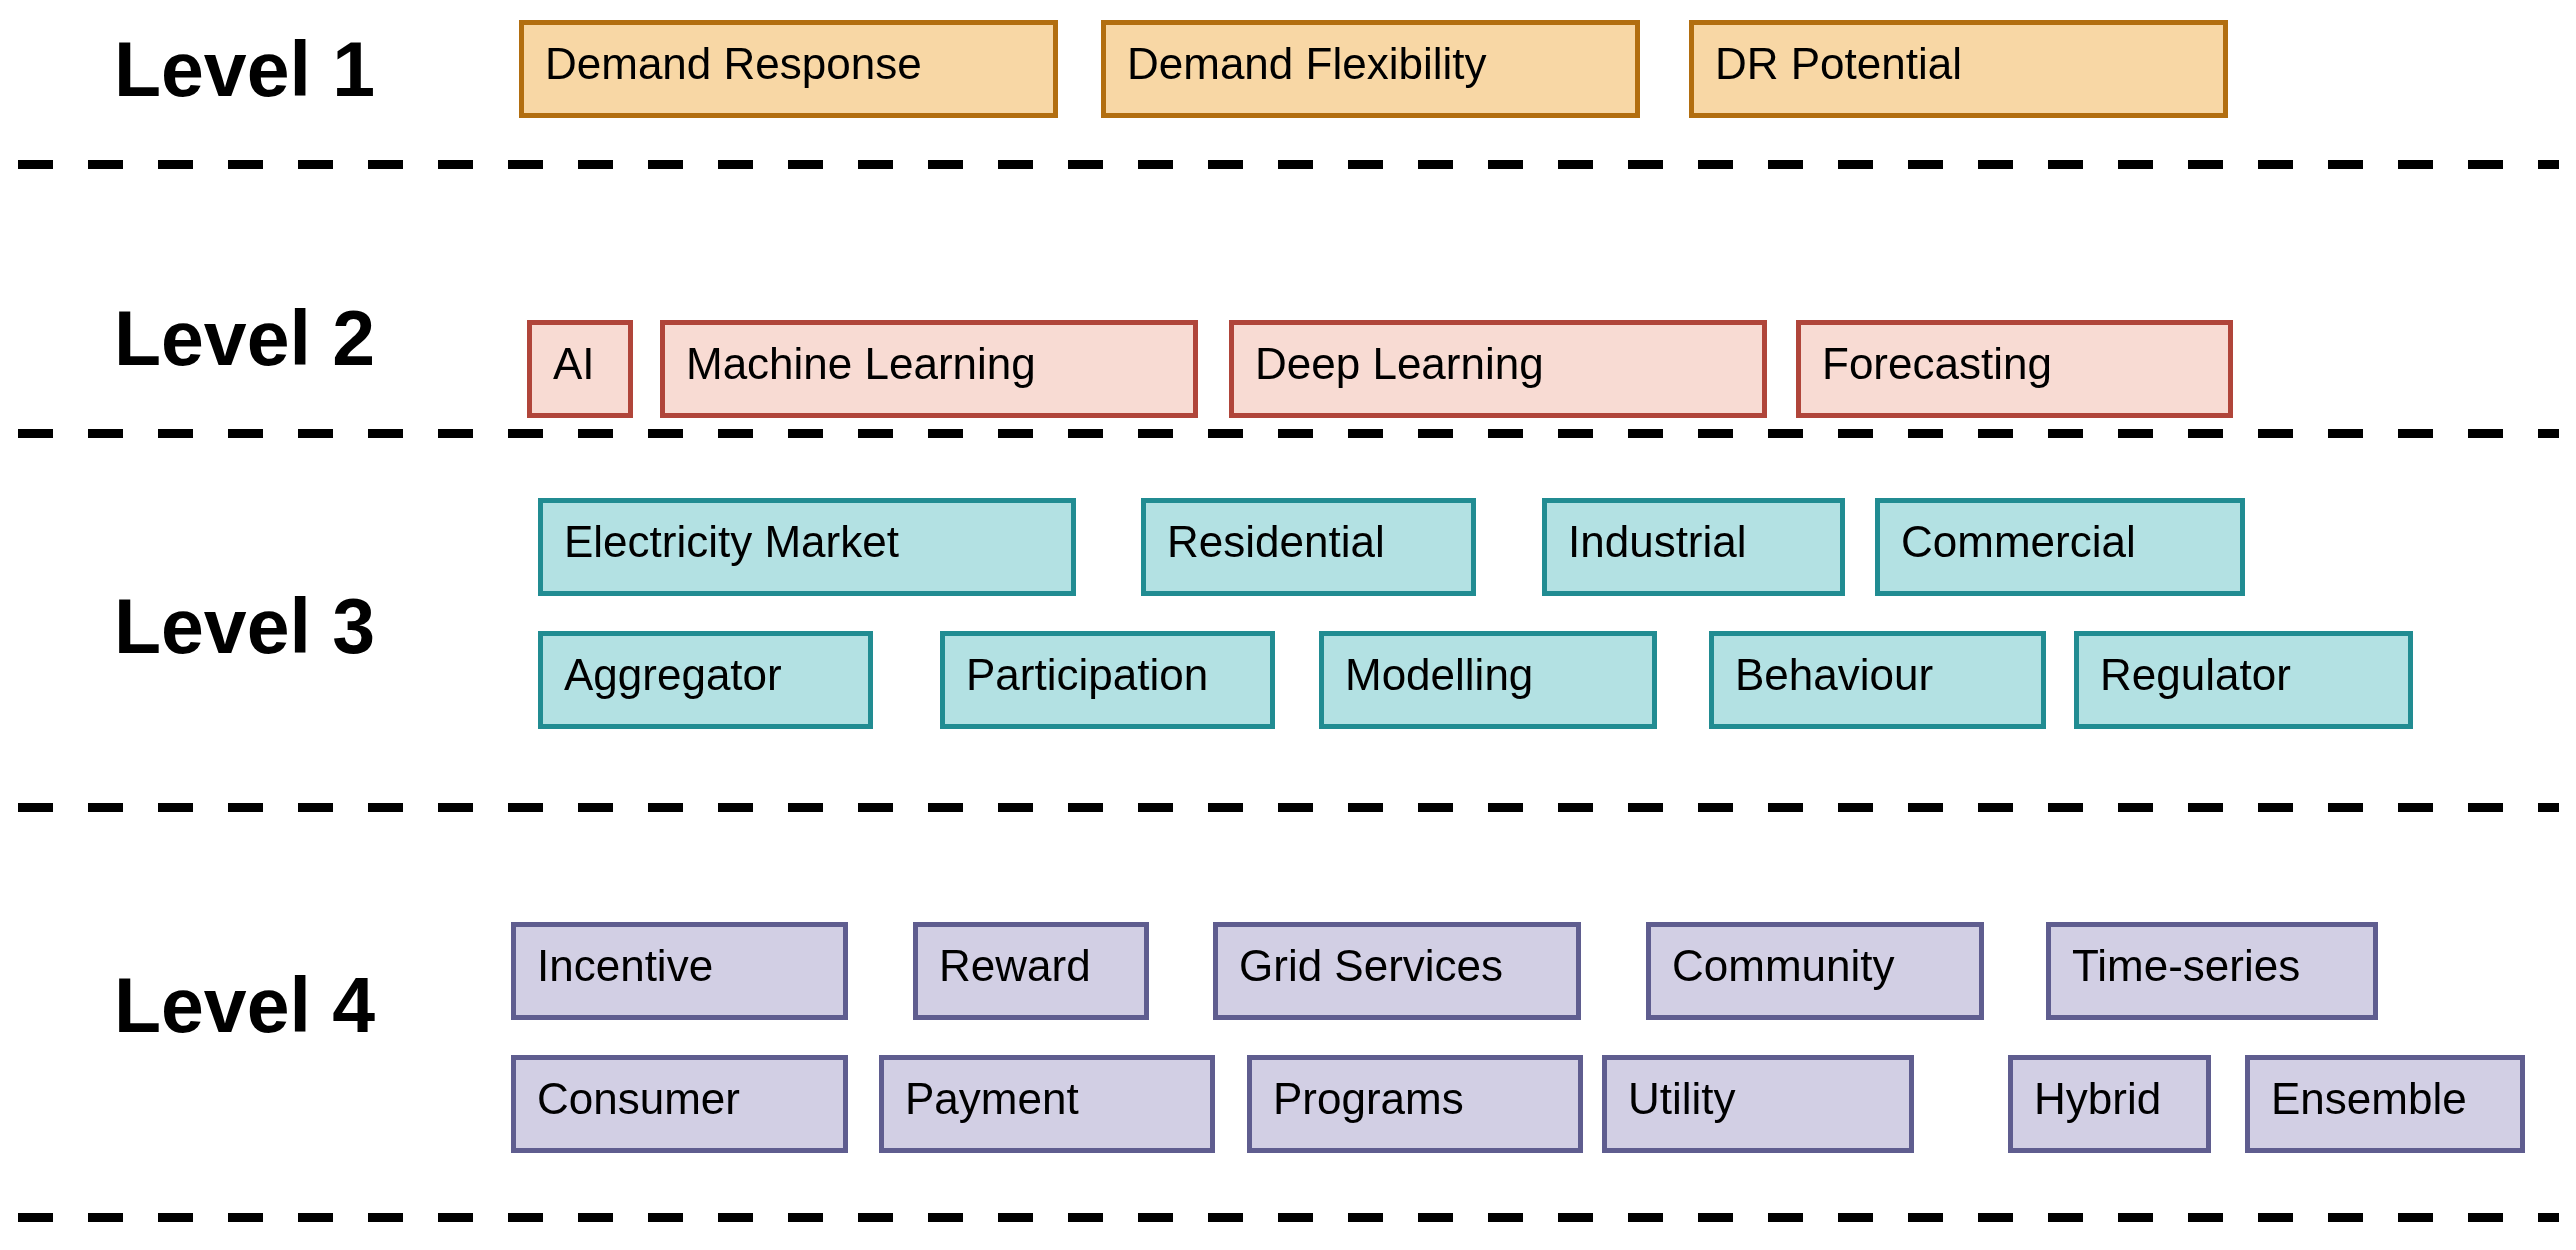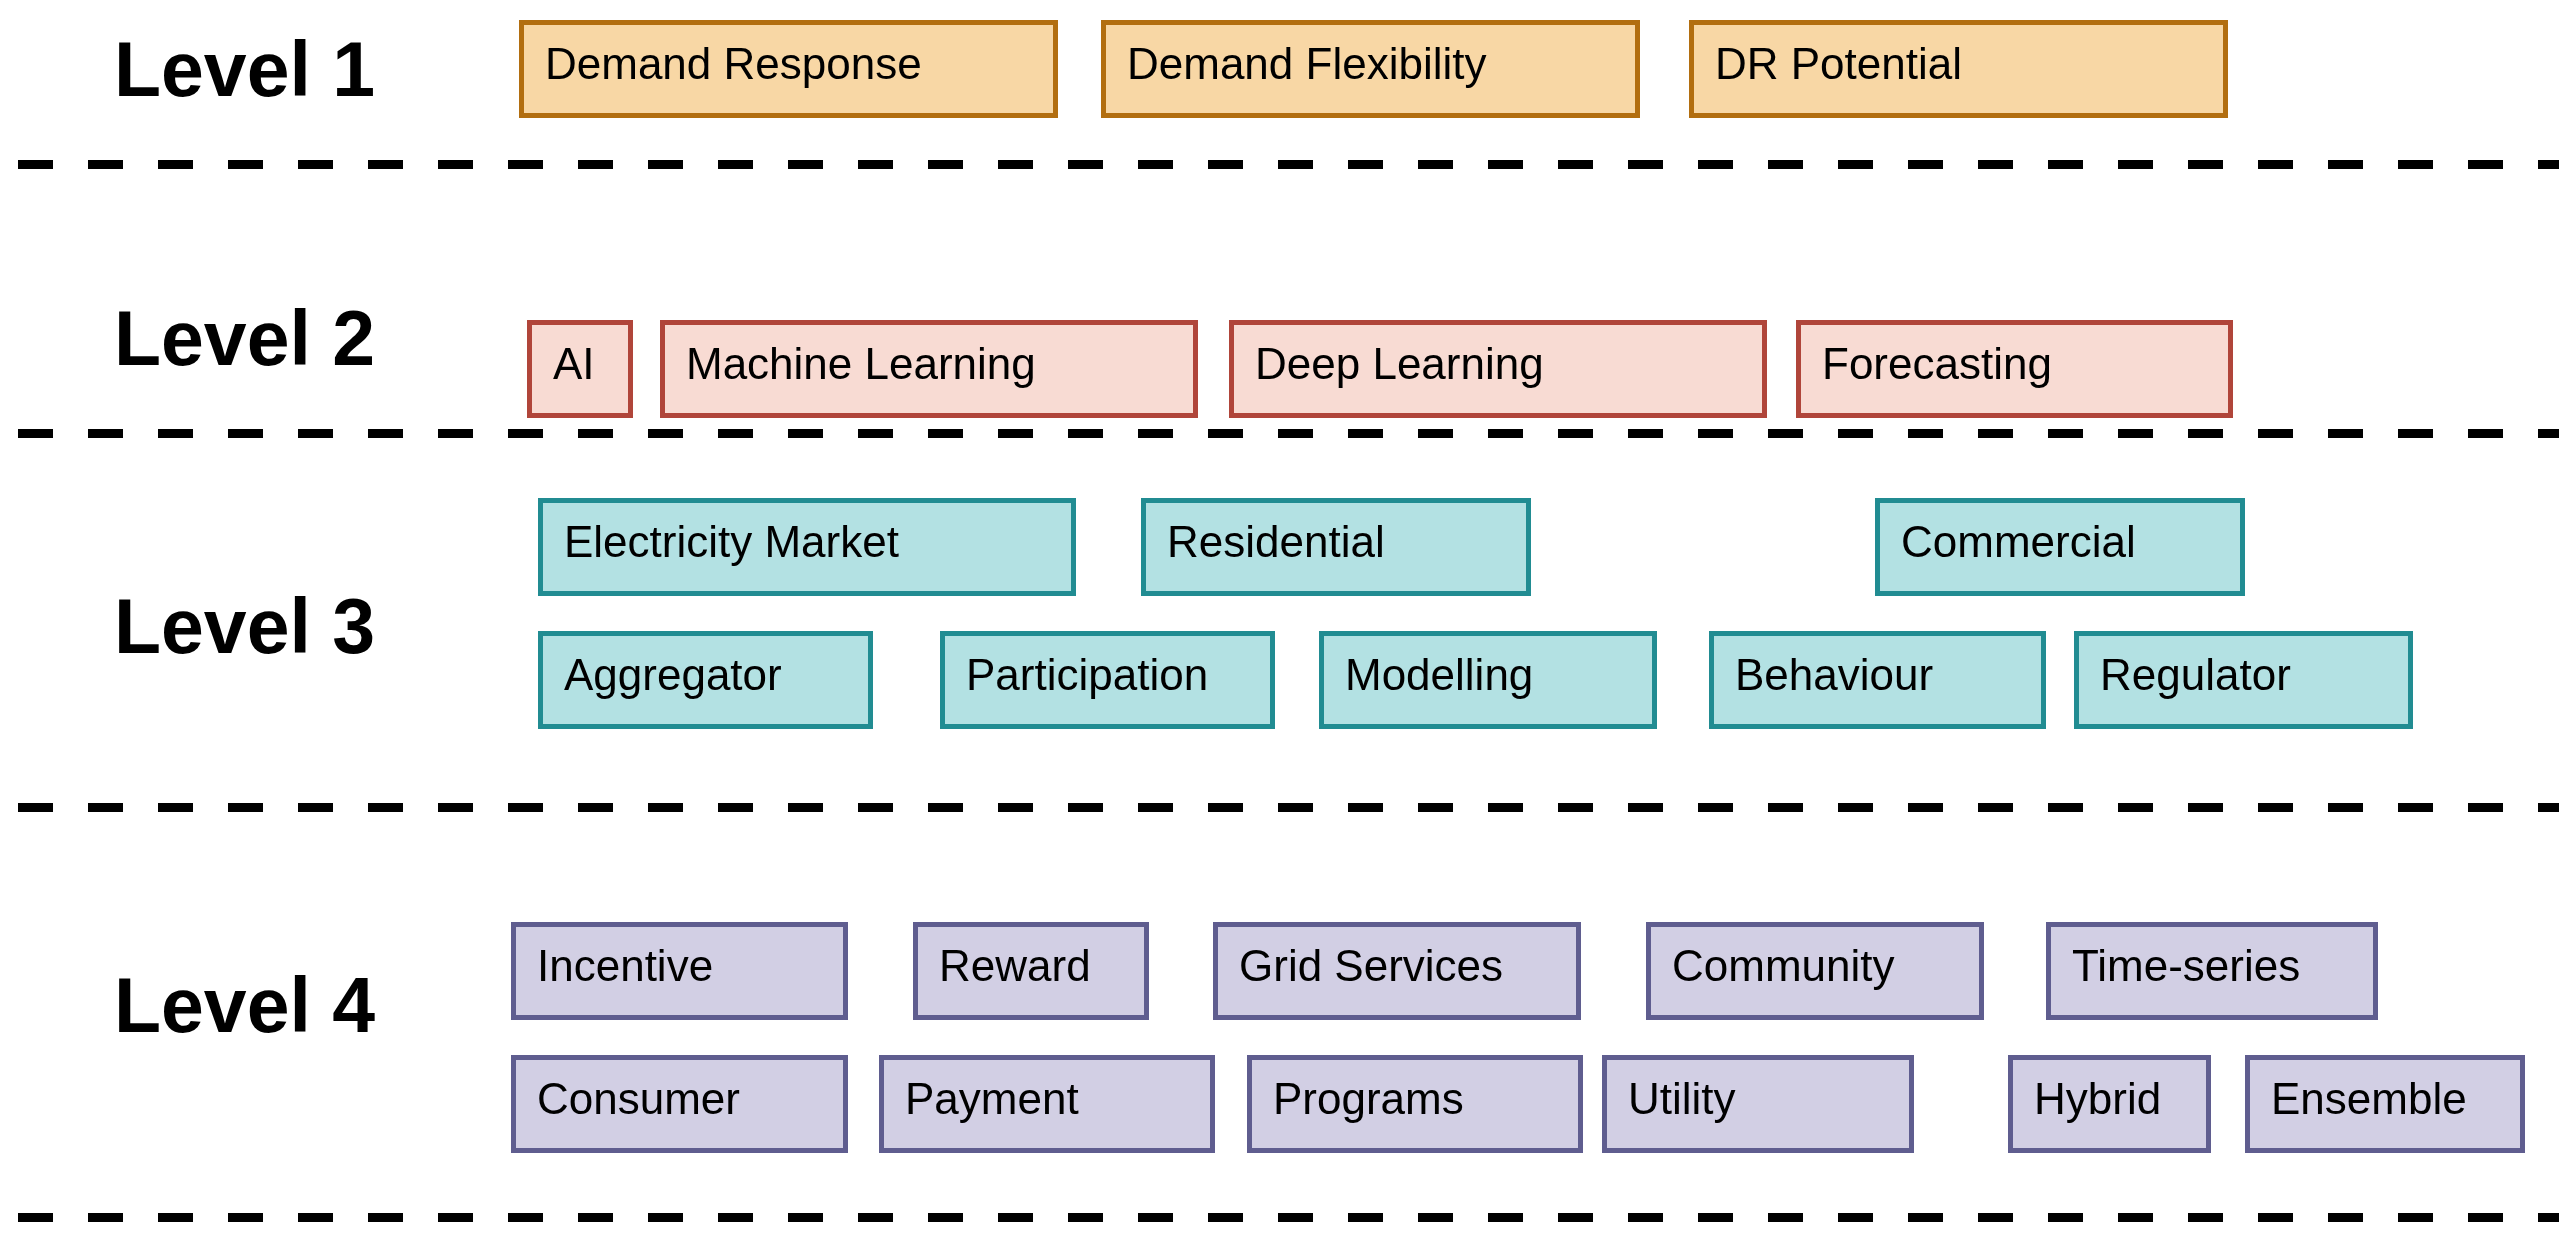--- a/index.html
+++ b/index.html
@@ -64,21 +64,22 @@
   <div class="level-label" style="top:338px">Level 2</div>
   <div class="box l2" style="left:527px;  top:289px; width:106px">AI</div>
   <div class="box l2" style="left:660px;  top:289px; width:538px">Machine Learning</div>
   <div class="box l2" style="left:1229px; top:289px; width:538px">Deep Learning</div>
   <div class="box l2" style="left:1796px; top:289px; width:437px">Forecasting</div>
 
   <div class="sep" style="top:429px"></div>
 
   <div class="level-label" style="top:626px">Level 3</div>
   <div class="box l3" style="left:514px;  top:498px; width:538px">Electricity Market</div>
-  <div class="box l3" style="left:1117px; top:498px; width:390px">Residential</div>
+  <div class="box l3" style="left:1117px; top:498px; width:335px">Residential</div>
+  <div class="box l3" style="left:1518px; top:498px; width:303px">Industrial</div>
   <div class="box l3" style="left:1851px; top:498px; width:370px">Commercial</div>
   <div class="box l3" style="left:514px;  top:631px; width:335px">Aggregator</div>
   <div class="box l3" style="left:916px; top:631px; width:335px">Participation</div>
   <div class="box l3" style="left:1295px; top:631px; width:338px">Modelling</div>
   <div class="box l3" style="left:1685px; top:631px; width:337px">Behaviour</div>
   <div class="box l3" style="left:2050px; top:631px; width:339px">Regulator</div>
 
   <div class="sep" style="top:803px"></div>
 
   <div class="level-label" style="top:1005px">Level 4</div>

